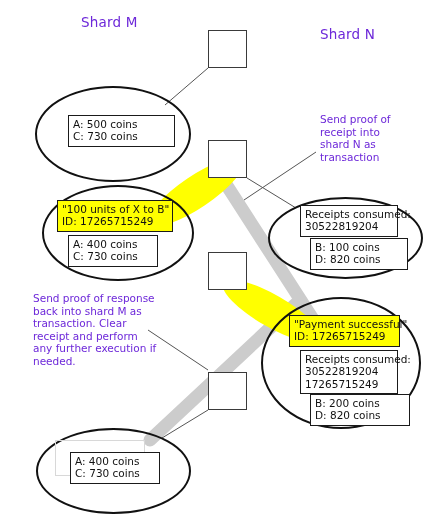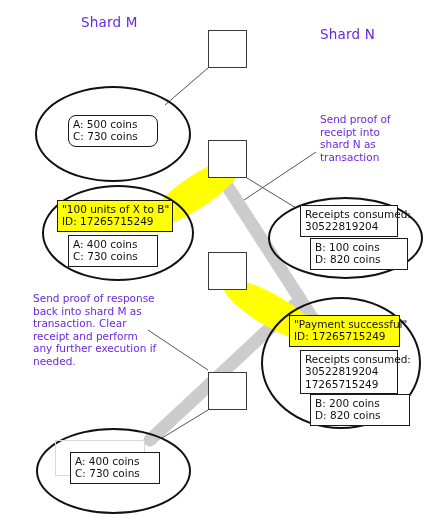--- a/index.html
+++ b/index.html
@@ -112,21 +112,21 @@
 
   <div class="txt shard-title" style="left:81px; top:14px;">Shard M</div>
   <div class="txt shard-title" style="left:320px; top:26px;">Shard N</div>
 
   <div class="block" style="left:208px; top:30px; width:39px; height:38px;"></div>
   <div class="block" style="left:208px; top:140px; width:39px; height:38px;"></div>
   <div class="block" style="left:208px; top:252px; width:39px; height:38px;"></div>
   <div class="block" style="left:208px; top:372px; width:39px; height:38px;"></div>
 
   <div class="ellipse" style="left:35px; top:86px; width:156px; height:96px;"></div>
-  <div class="statebox" style="left:68px; top:115px; width:90px;border-radius:8px;">A: 500 coins
+  <div class="statebox" style="left:68px; top:115px; width:107px;">A: 500 coins
 C: 730 coins</div>
 
   <div class="ellipse" style="left:42px; top:185px; width:152px; height:96px;"></div>
   <div class="statebox hl" style="left:57px; top:200px; width:116px;">"100 units of X to B"
 ID: 17265715249</div>
   <div class="statebox" style="left:68px; top:235px; width:90px;">A: 400 coins
 C: 730 coins</div>
 
   <div class="ellipse" style="left:36px; top:428px; width:155px; height:86px;"></div>
   <div class="ghostbox" style="left:55px; top:440px; width:90px; height:36px;"></div>

